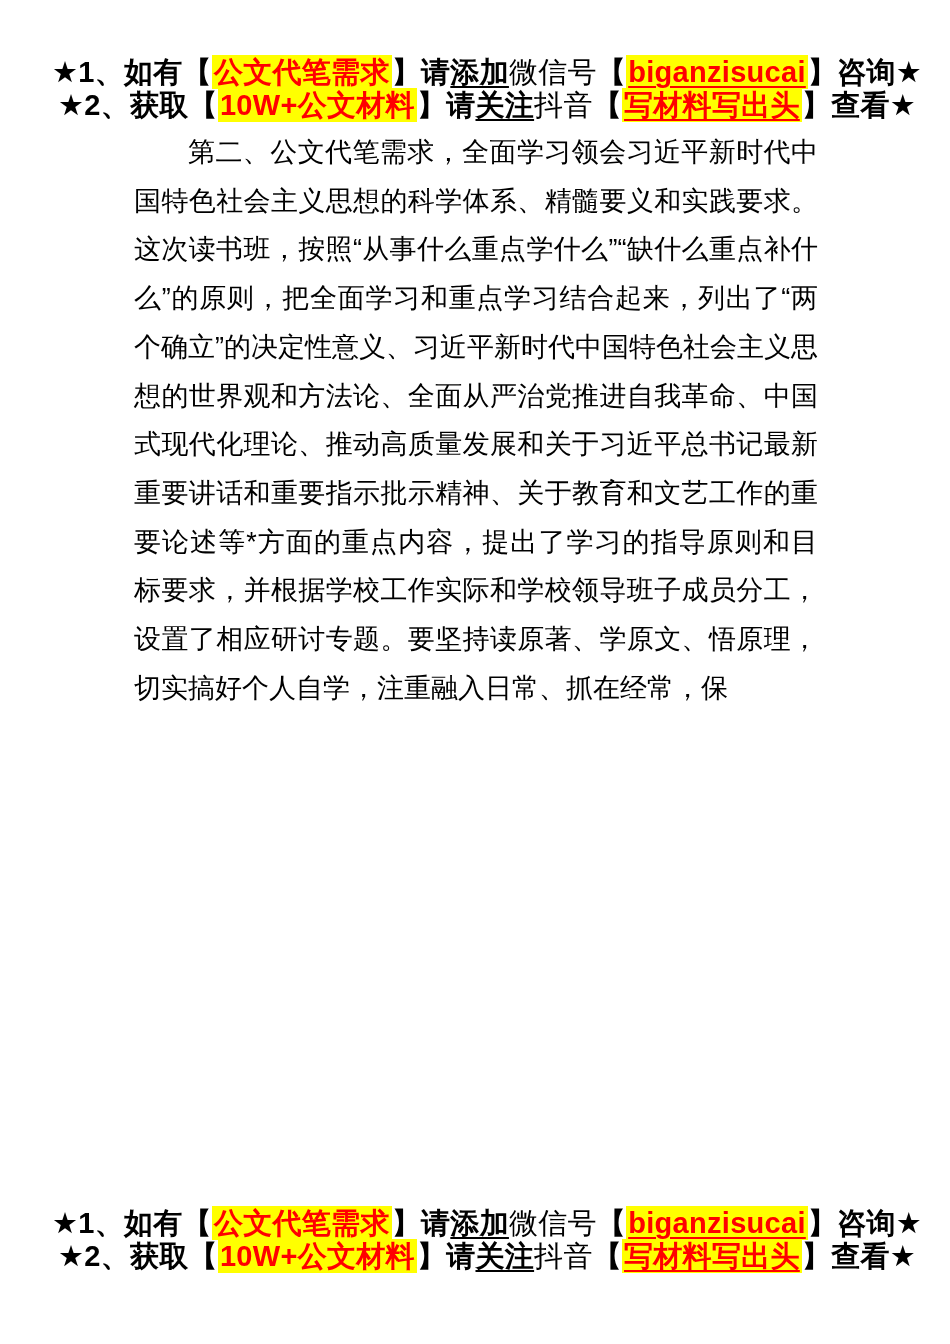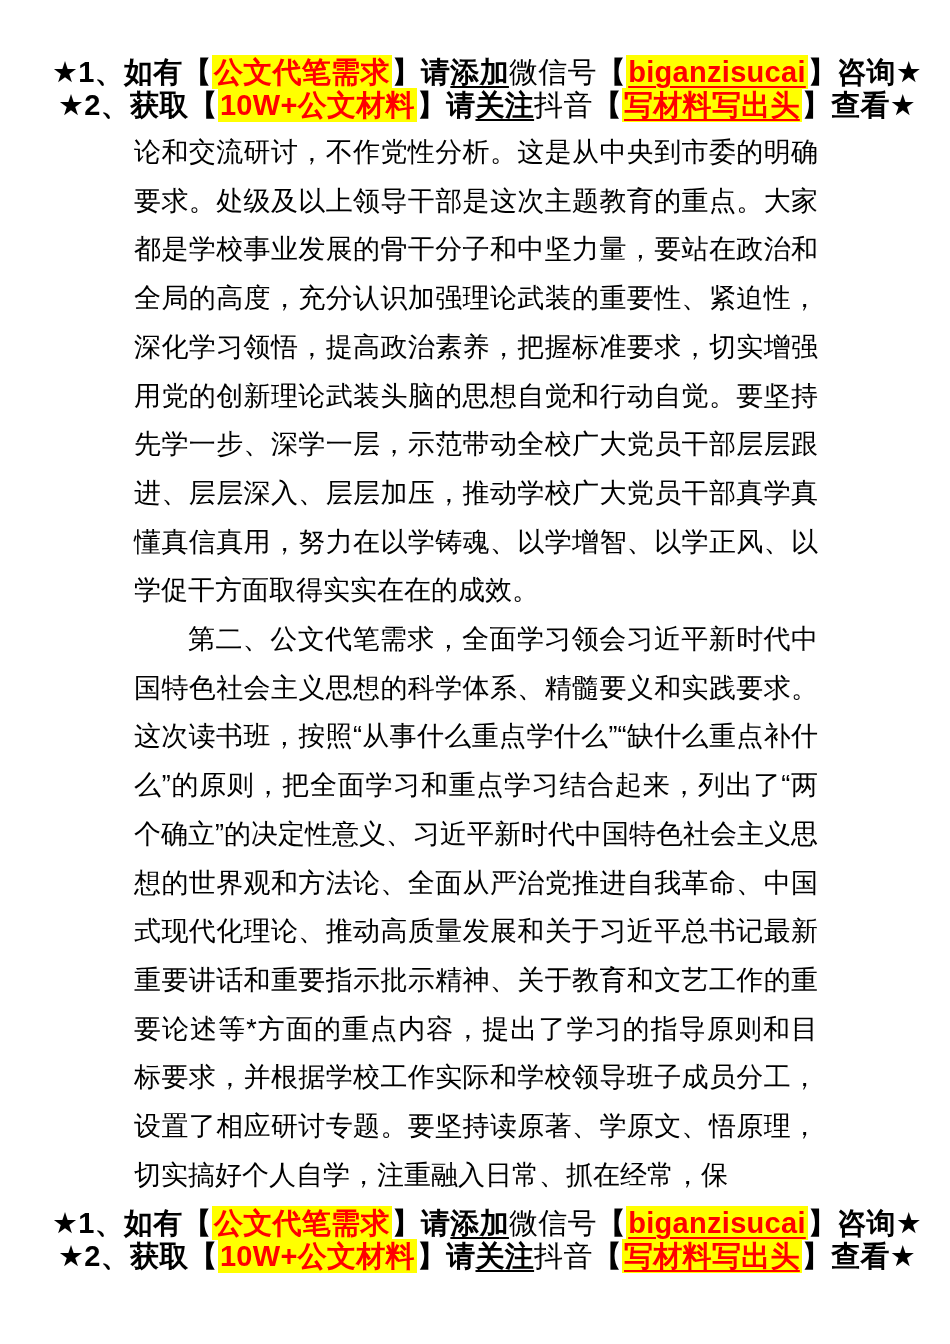--- a/index.html
+++ b/index.html
@@ -70,21 +70,20 @@
 <body>
 
 <div class="page">
 
   <div class="promo header">
     <div class="promo-line"><span class="s-b">★1、如有【</span><span class="s-hl">公文代笔需求</span><span class="s-b">】请</span><span class="s-bu">添加</span><span class="s-r">微信号</span><span class="s-b">【</span><span class="s-hlu">biganzisucai</span><span class="s-b">】咨询★</span></div>
     <div class="promo-line"><span class="s-b">★2、获取【</span><span class="s-hl">10W+公文材料</span><span class="s-b">】请</span><span class="s-bu">关注</span><span class="s-r">抖音</span><span class="s-b">【</span><span class="s-hlu">写材料写出头</span><span class="s-b">】查看★</span></div>
   </div>
 
   <div class="doc-body">
-      <p class="para"><span class="seg-body">论和交流研讨，不作党性分析。这是从中央到市委的明确要求。处级及以上领导干部是这次主题教育的重点。大家都是学校事业发展的骨干分子和中坚力量，要站在政治和全局的高度，充分认识加强理论武装的重要性、紧迫性，深化学习领悟，提高政治素养，把握标准要求，切实增强用党的创新理论武装头脑的思想自觉和行动自觉。要坚持先学一步、深学一层，示范带动全校广大党员干部层层跟进、层层深入、层层加压，推动学校广大党员干部真学真懂真信真用，努力在以学铸魂、以学增智、以学正风、以学促干方面取得实实在在的成效。</span></p>
       <p class="para indent"><span class="seg-kaiti">第二、公文代笔需求，全面学习领会习近平新时代中国特色社会主义思想的科学体系、精髓要义和实践要求。</span><span class="seg-body">这次读书班，按照“从事什么重点学什么”“缺什么重点补什么”的原则，把全面学习和重点学习结合起来，列出了“两个确立”的决定性意义、习近平新时代中国特色社会主义思想的世界观和方法论、全面从严治党推进自我革命、中国式现代化理论、推动高质量发展和关于习近平总书记最新重要讲话和重要指示批示精神、关于教育和文艺工作的重要论述等*方面的重点内容，提出了学习的指导原则和目标要求，并根据学校工作实际和学校领导班子成员分工，设置了相应研讨专题。要坚持读原著、学原文、悟原理，切实搞好个人自学，注重融入日常、抓在经常，保</span></p>
     </div>
 
   <div class="promo footer">
     <div class="promo-line"><span class="s-b">★1、如有【</span><span class="s-hl">公文代笔需求</span><span class="s-b">】请</span><span class="s-bu">添加</span><span class="s-r">微信号</span><span class="s-b">【</span><span class="s-hlu">biganzisucai</span><span class="s-b">】咨询★</span></div>
     <div class="promo-line"><span class="s-b">★2、获取【</span><span class="s-hl">10W+公文材料</span><span class="s-b">】请</span><span class="s-bu">关注</span><span class="s-r">抖音</span><span class="s-b">【</span><span class="s-hlu">写材料写出头</span><span class="s-b">】查看★</span></div>
   </div>
 
 </div>
 

